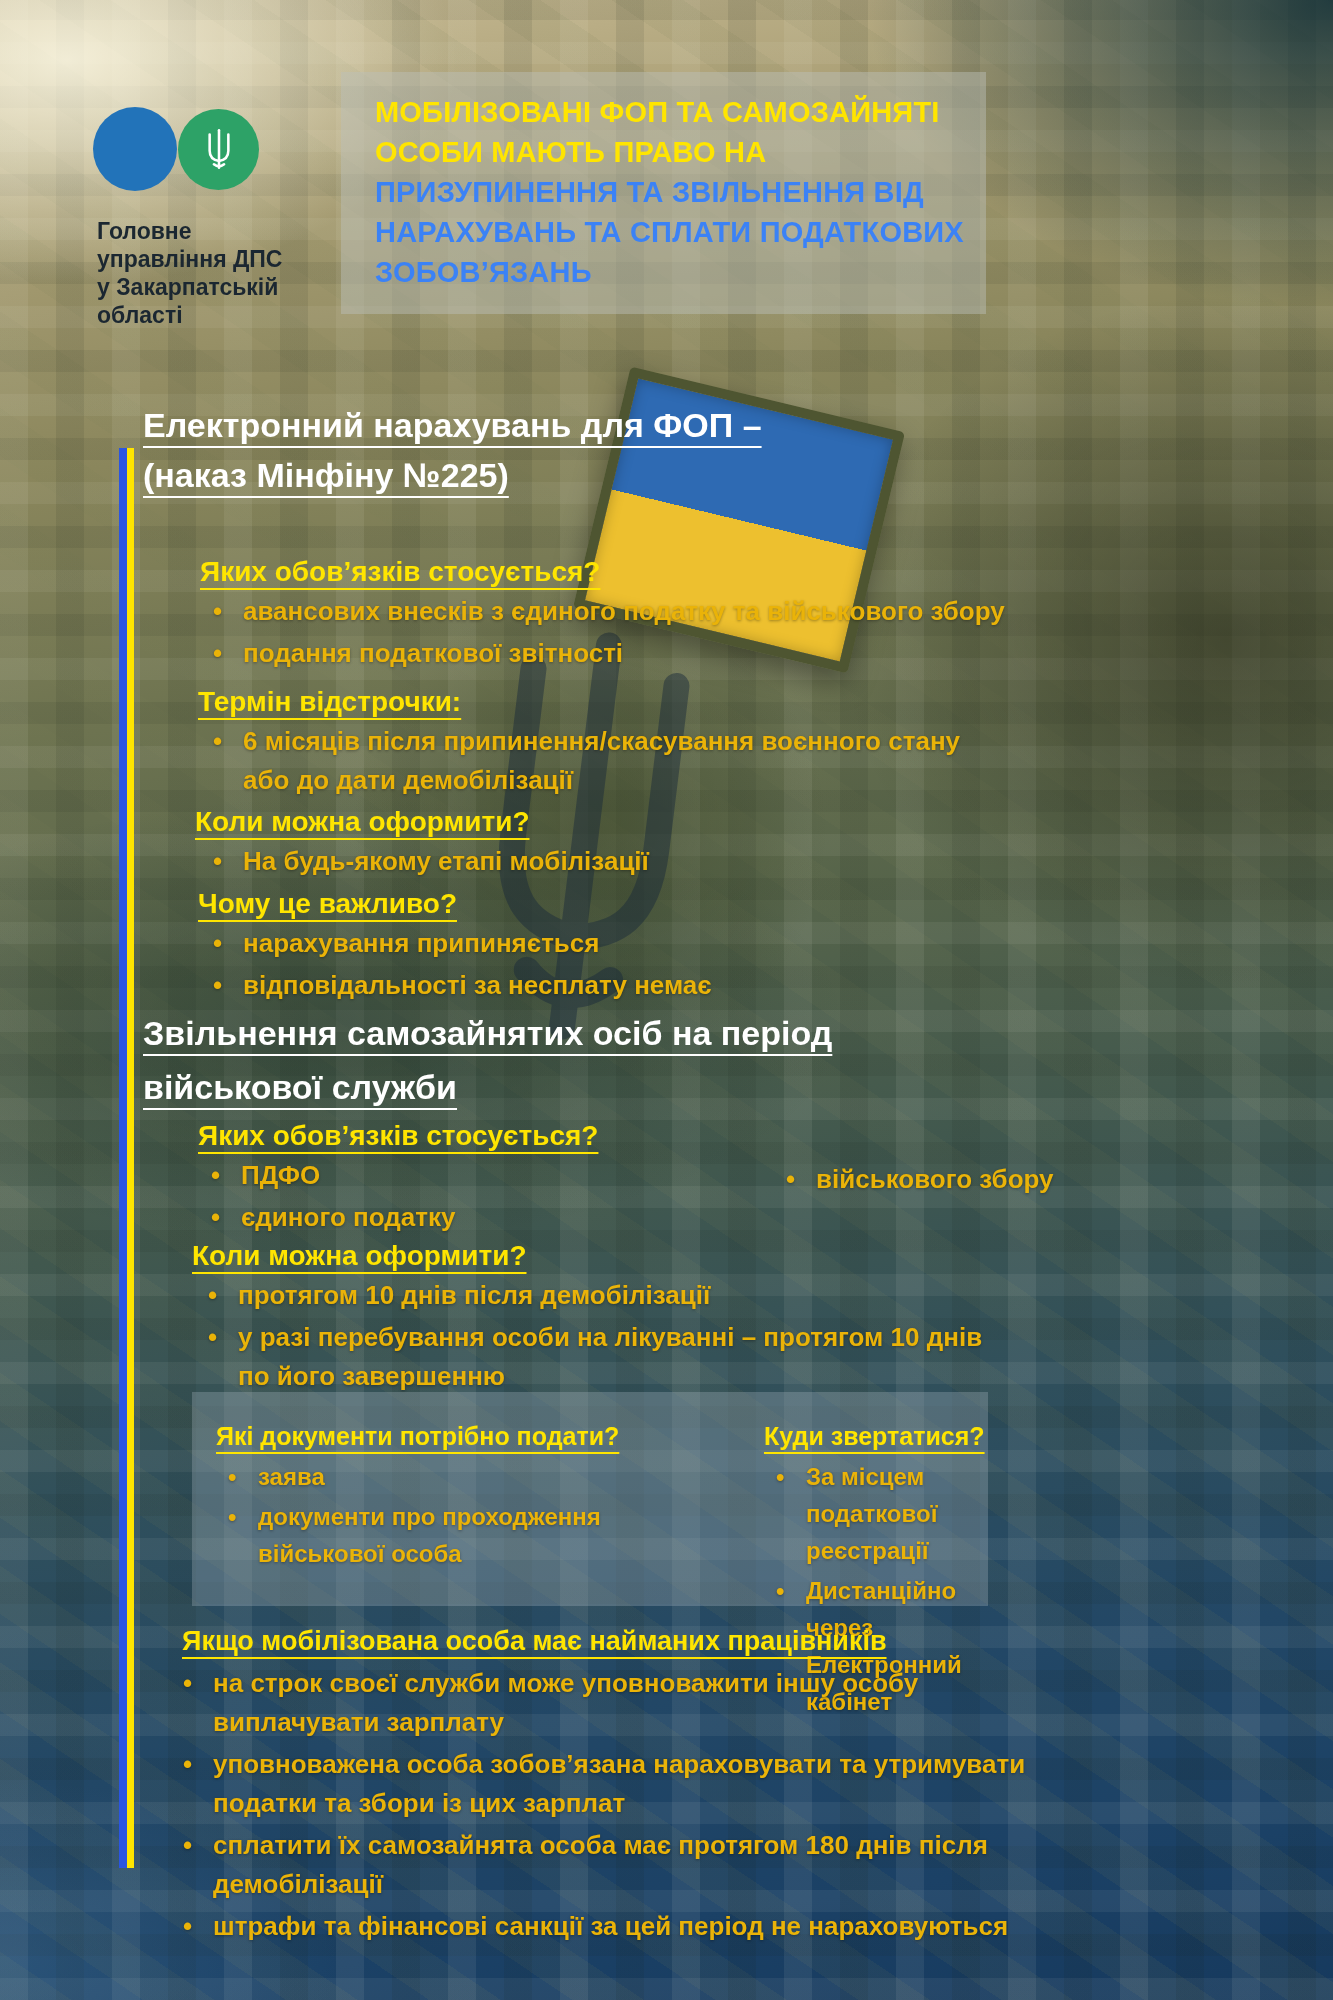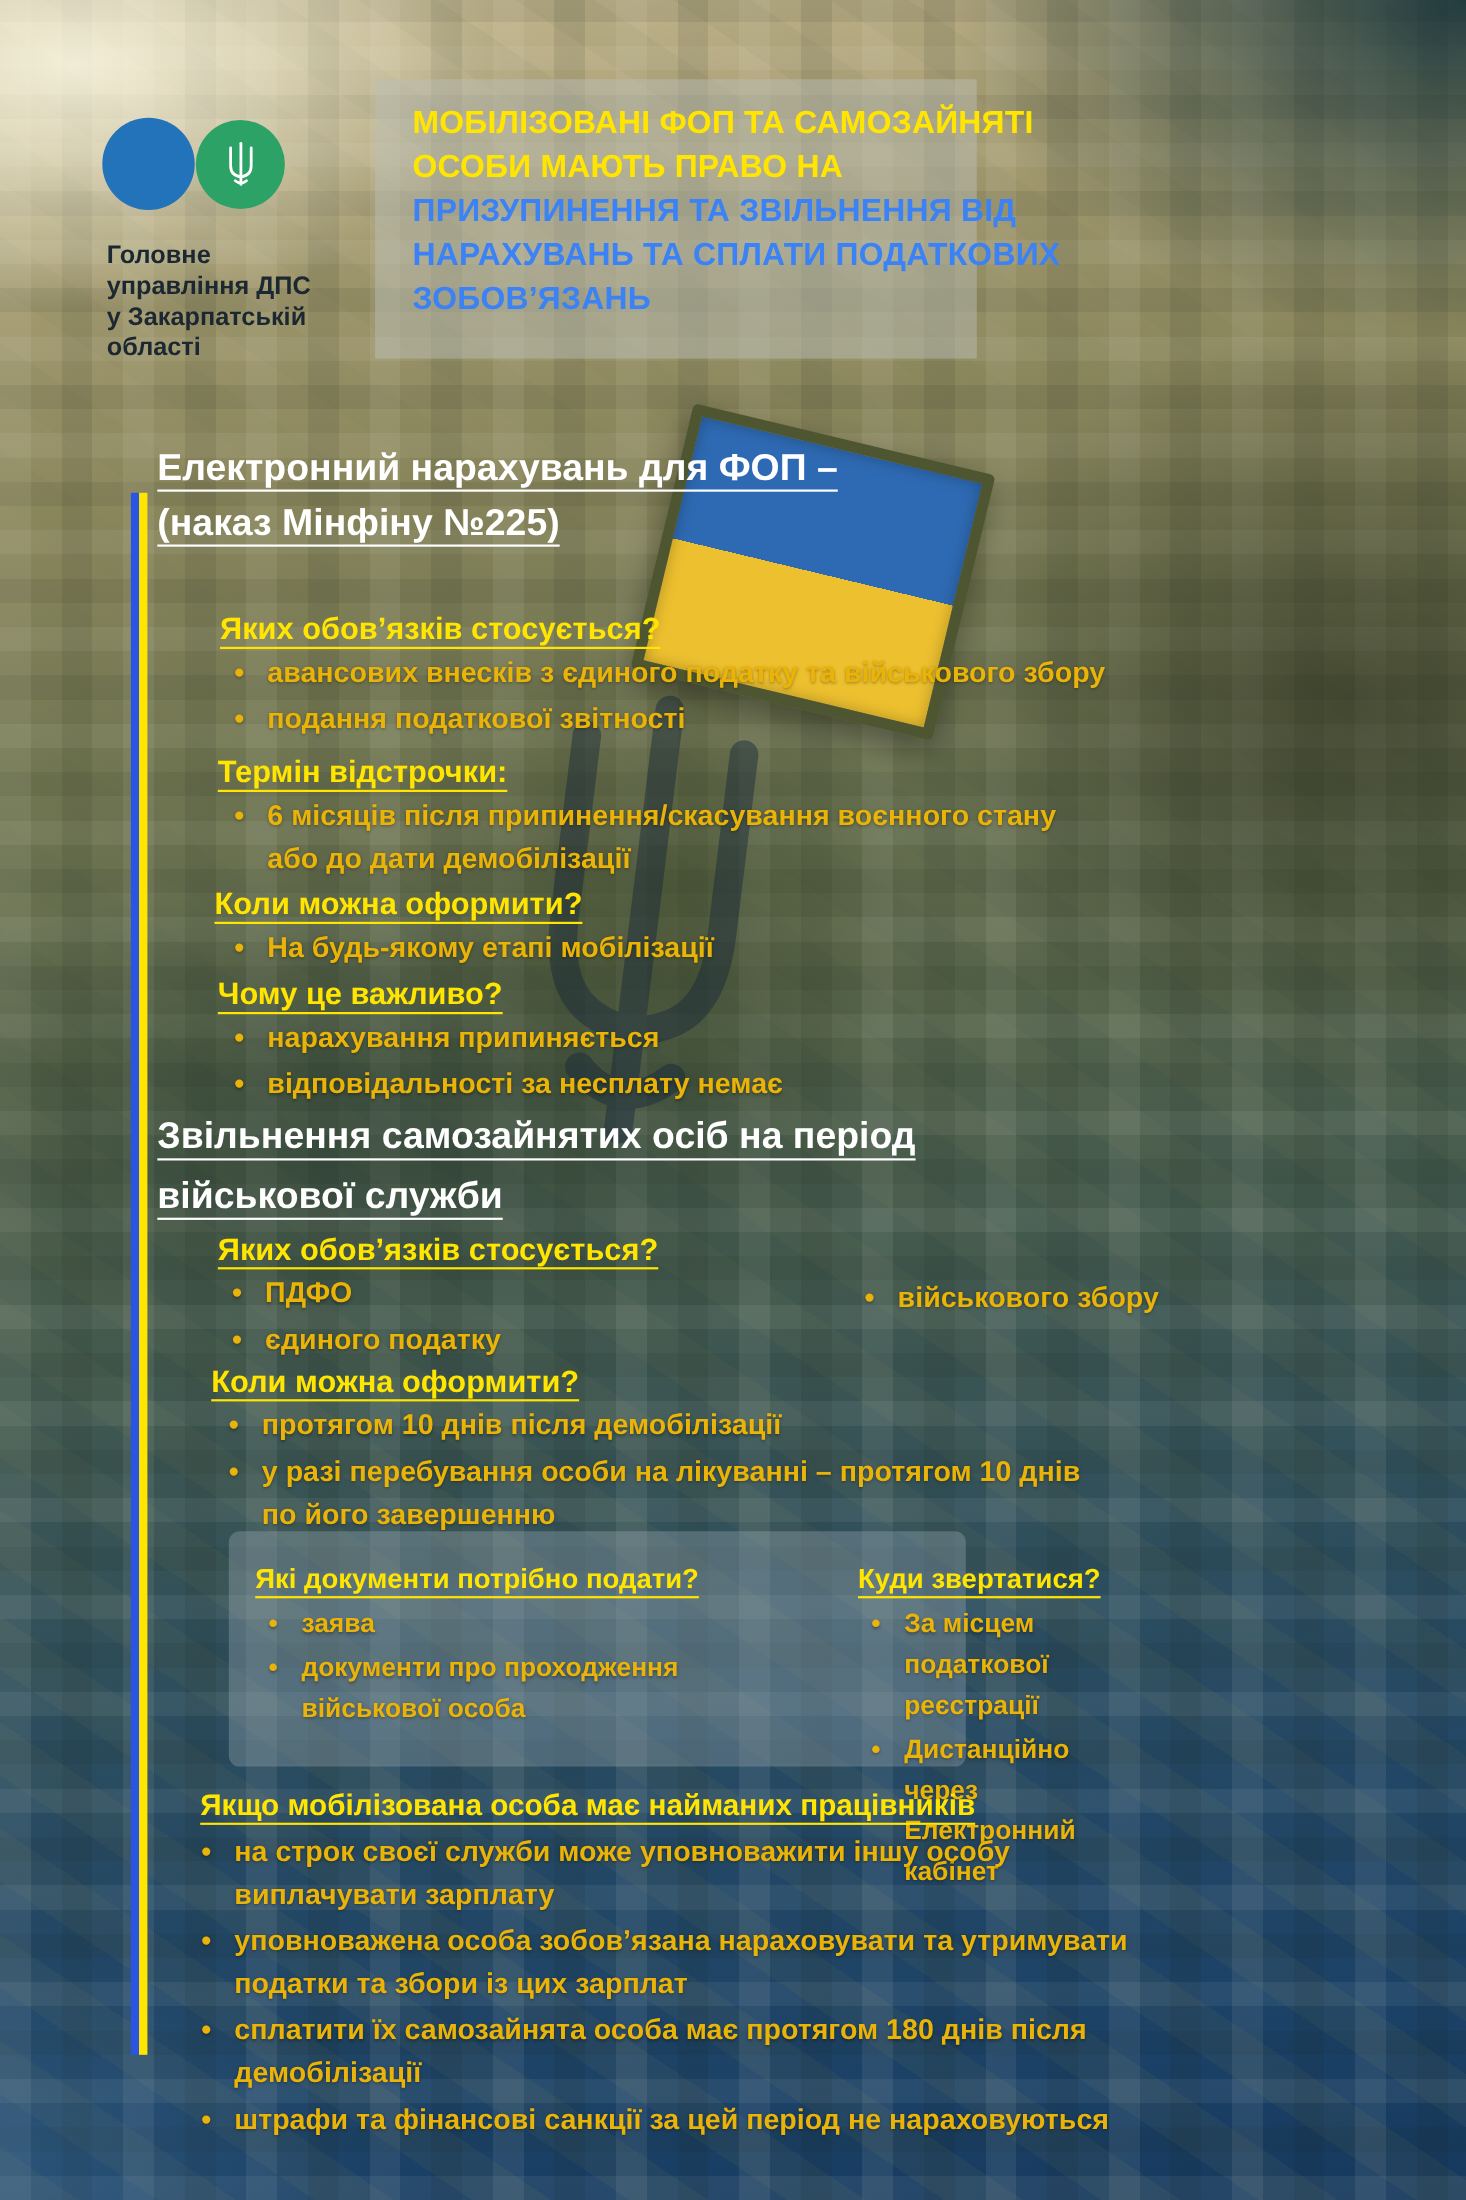--- a/index.html
+++ b/index.html
@@ -38,22 +38,22 @@
   }
   
   .brand{position:absolute;left:93px;top:107px;}
   .brand-circles{display:flex;align-items:center;}
   .circle-blue{width:84px;height:84px;border-radius:50%;background:#2273b9;}
   .circle-green{width:81px;height:81px;border-radius:50%;background:#2da267;margin-left:1px;
     display:flex;align-items:center;justify-content:center;}
   .brand-name{margin-top:26px;padding-left:4px;font-size:23px;line-height:28px;font-weight:700;color:#1b2731;}
   
   .title-box{
-    position:absolute;left:341px;top:72px;width:547px;box-sizing:border-box;
-    background:rgba(188,192,185,.46);padding:20px 34px 34px 34px;
+    position:absolute;left:341px;top:72px;width:645px;box-sizing:border-box;
+    background:rgba(188,192,185,.46);padding:20px 34px 22px 34px;
   }
   .title-line{display:block;font-size:29px;line-height:40px;font-weight:800;letter-spacing:.2px;white-space:nowrap;}
   .t-yellow{color:#ffe500;}
   .t-white{color:#3b82f6;}
   
   .sec-heading{position:absolute;color:#ffffff;font-weight:700;font-size:34px;line-height:50px;}
   .sec-heading span{display:block;text-decoration:underline;text-decoration-thickness:2px;text-underline-offset:9px;}
   .h1{left:143px;top:400px;}
   .h2{left:143px;top:1006px;line-height:54px;}
   
@@ -65,23 +65,22 @@
   ul.bullets{position:absolute;list-style:none;margin:0;padding:0;}
   ul.bullets li{
     position:relative;padding-left:38px;color:#eab308;font-weight:700;
     font-size:26px;line-height:39px;white-space:pre-line;margin-bottom:3px;
     text-shadow:0 1px 3px rgba(0,0,0,.35);
   }
   ul.bullets li::before{content:"•";position:absolute;left:8px;top:0;}
   .small li{font-size:25px;line-height:38px;}
   
   .docs-box{
-    position:absolute;left:208px;top:1392px;width:670px;height:214px;
+    position:absolute;left:192px;top:1392px;width:796px;height:214px;
     background:rgba(172,186,196,.30);
-    border-radius:10px;
   }
   .docs-box .subhead{font-size:25px;}
   .docs-left-sub{left:24px;top:30px;}
   .docs-left-list{left:28px;top:66px;}
   .docs-right-sub{left:572px;top:30px;}
   .docs-right-list{left:576px;top:66px;}
   .docs-box ul.bullets{position:absolute;}
   .docs-box ul.bullets li{font-size:24px;line-height:37px;}
   
   .emp-sub{left:170px;top:1626px;font-size:27px;margin-left:12px;}

